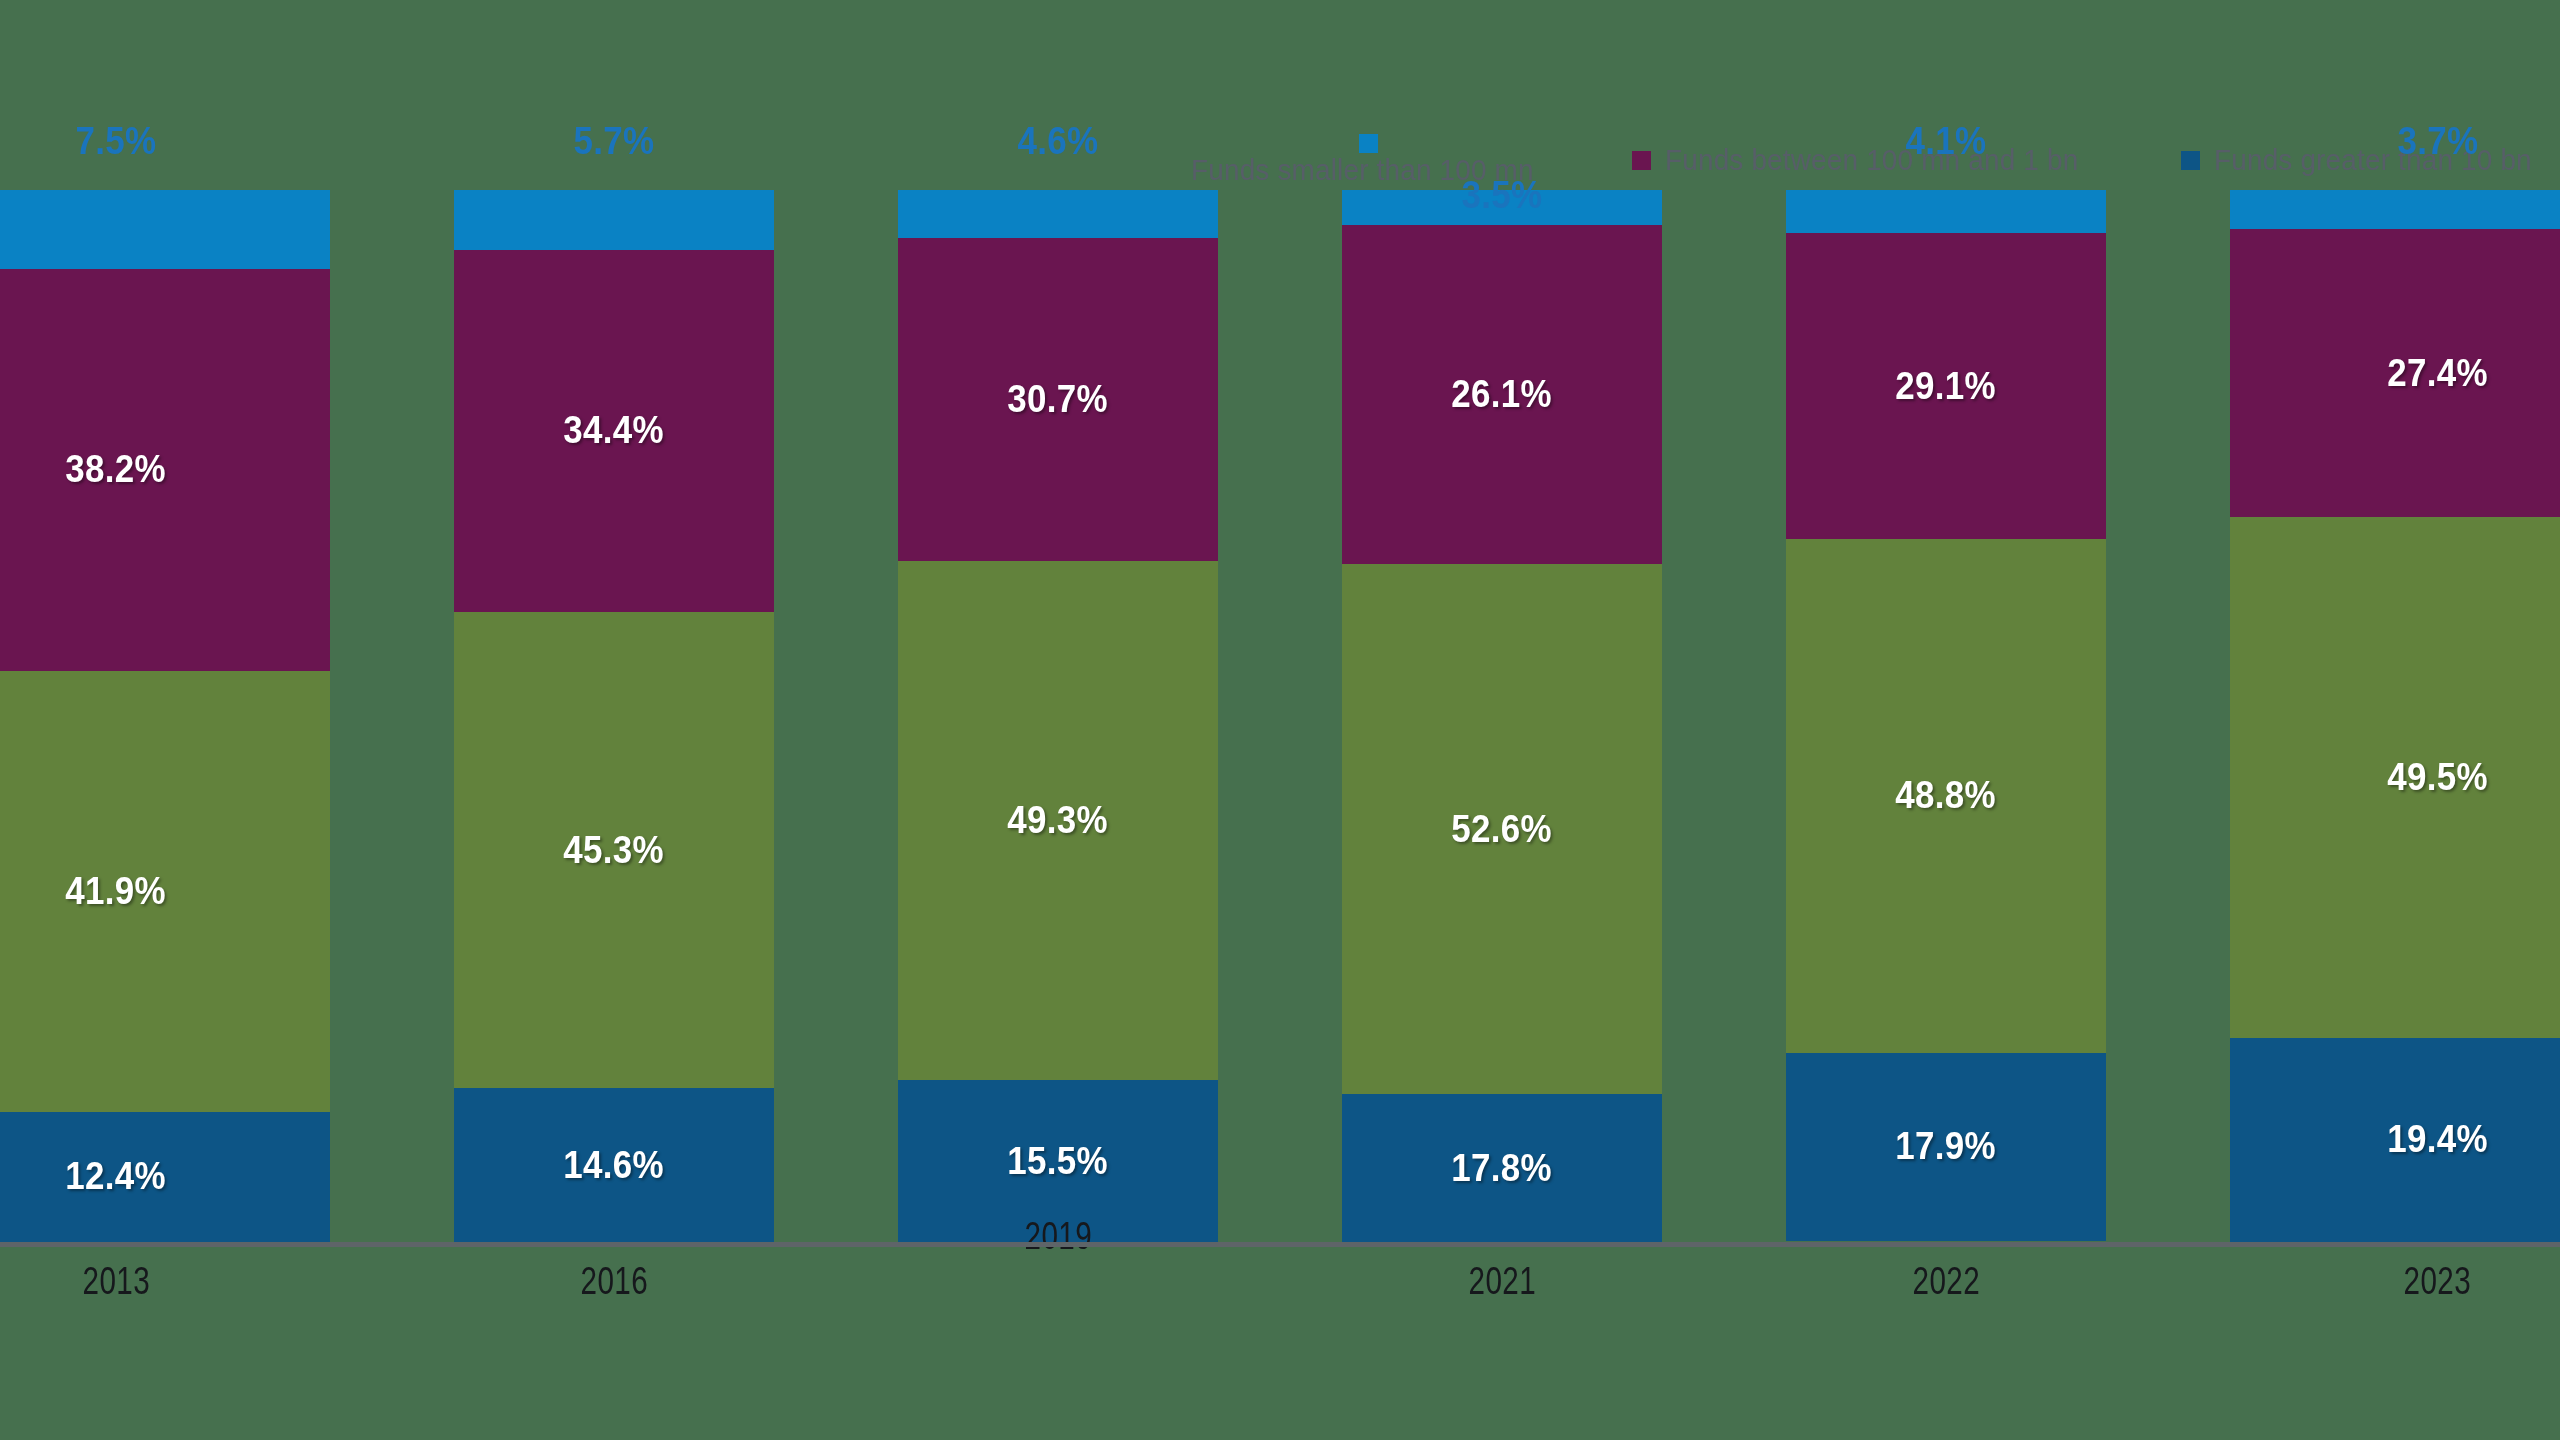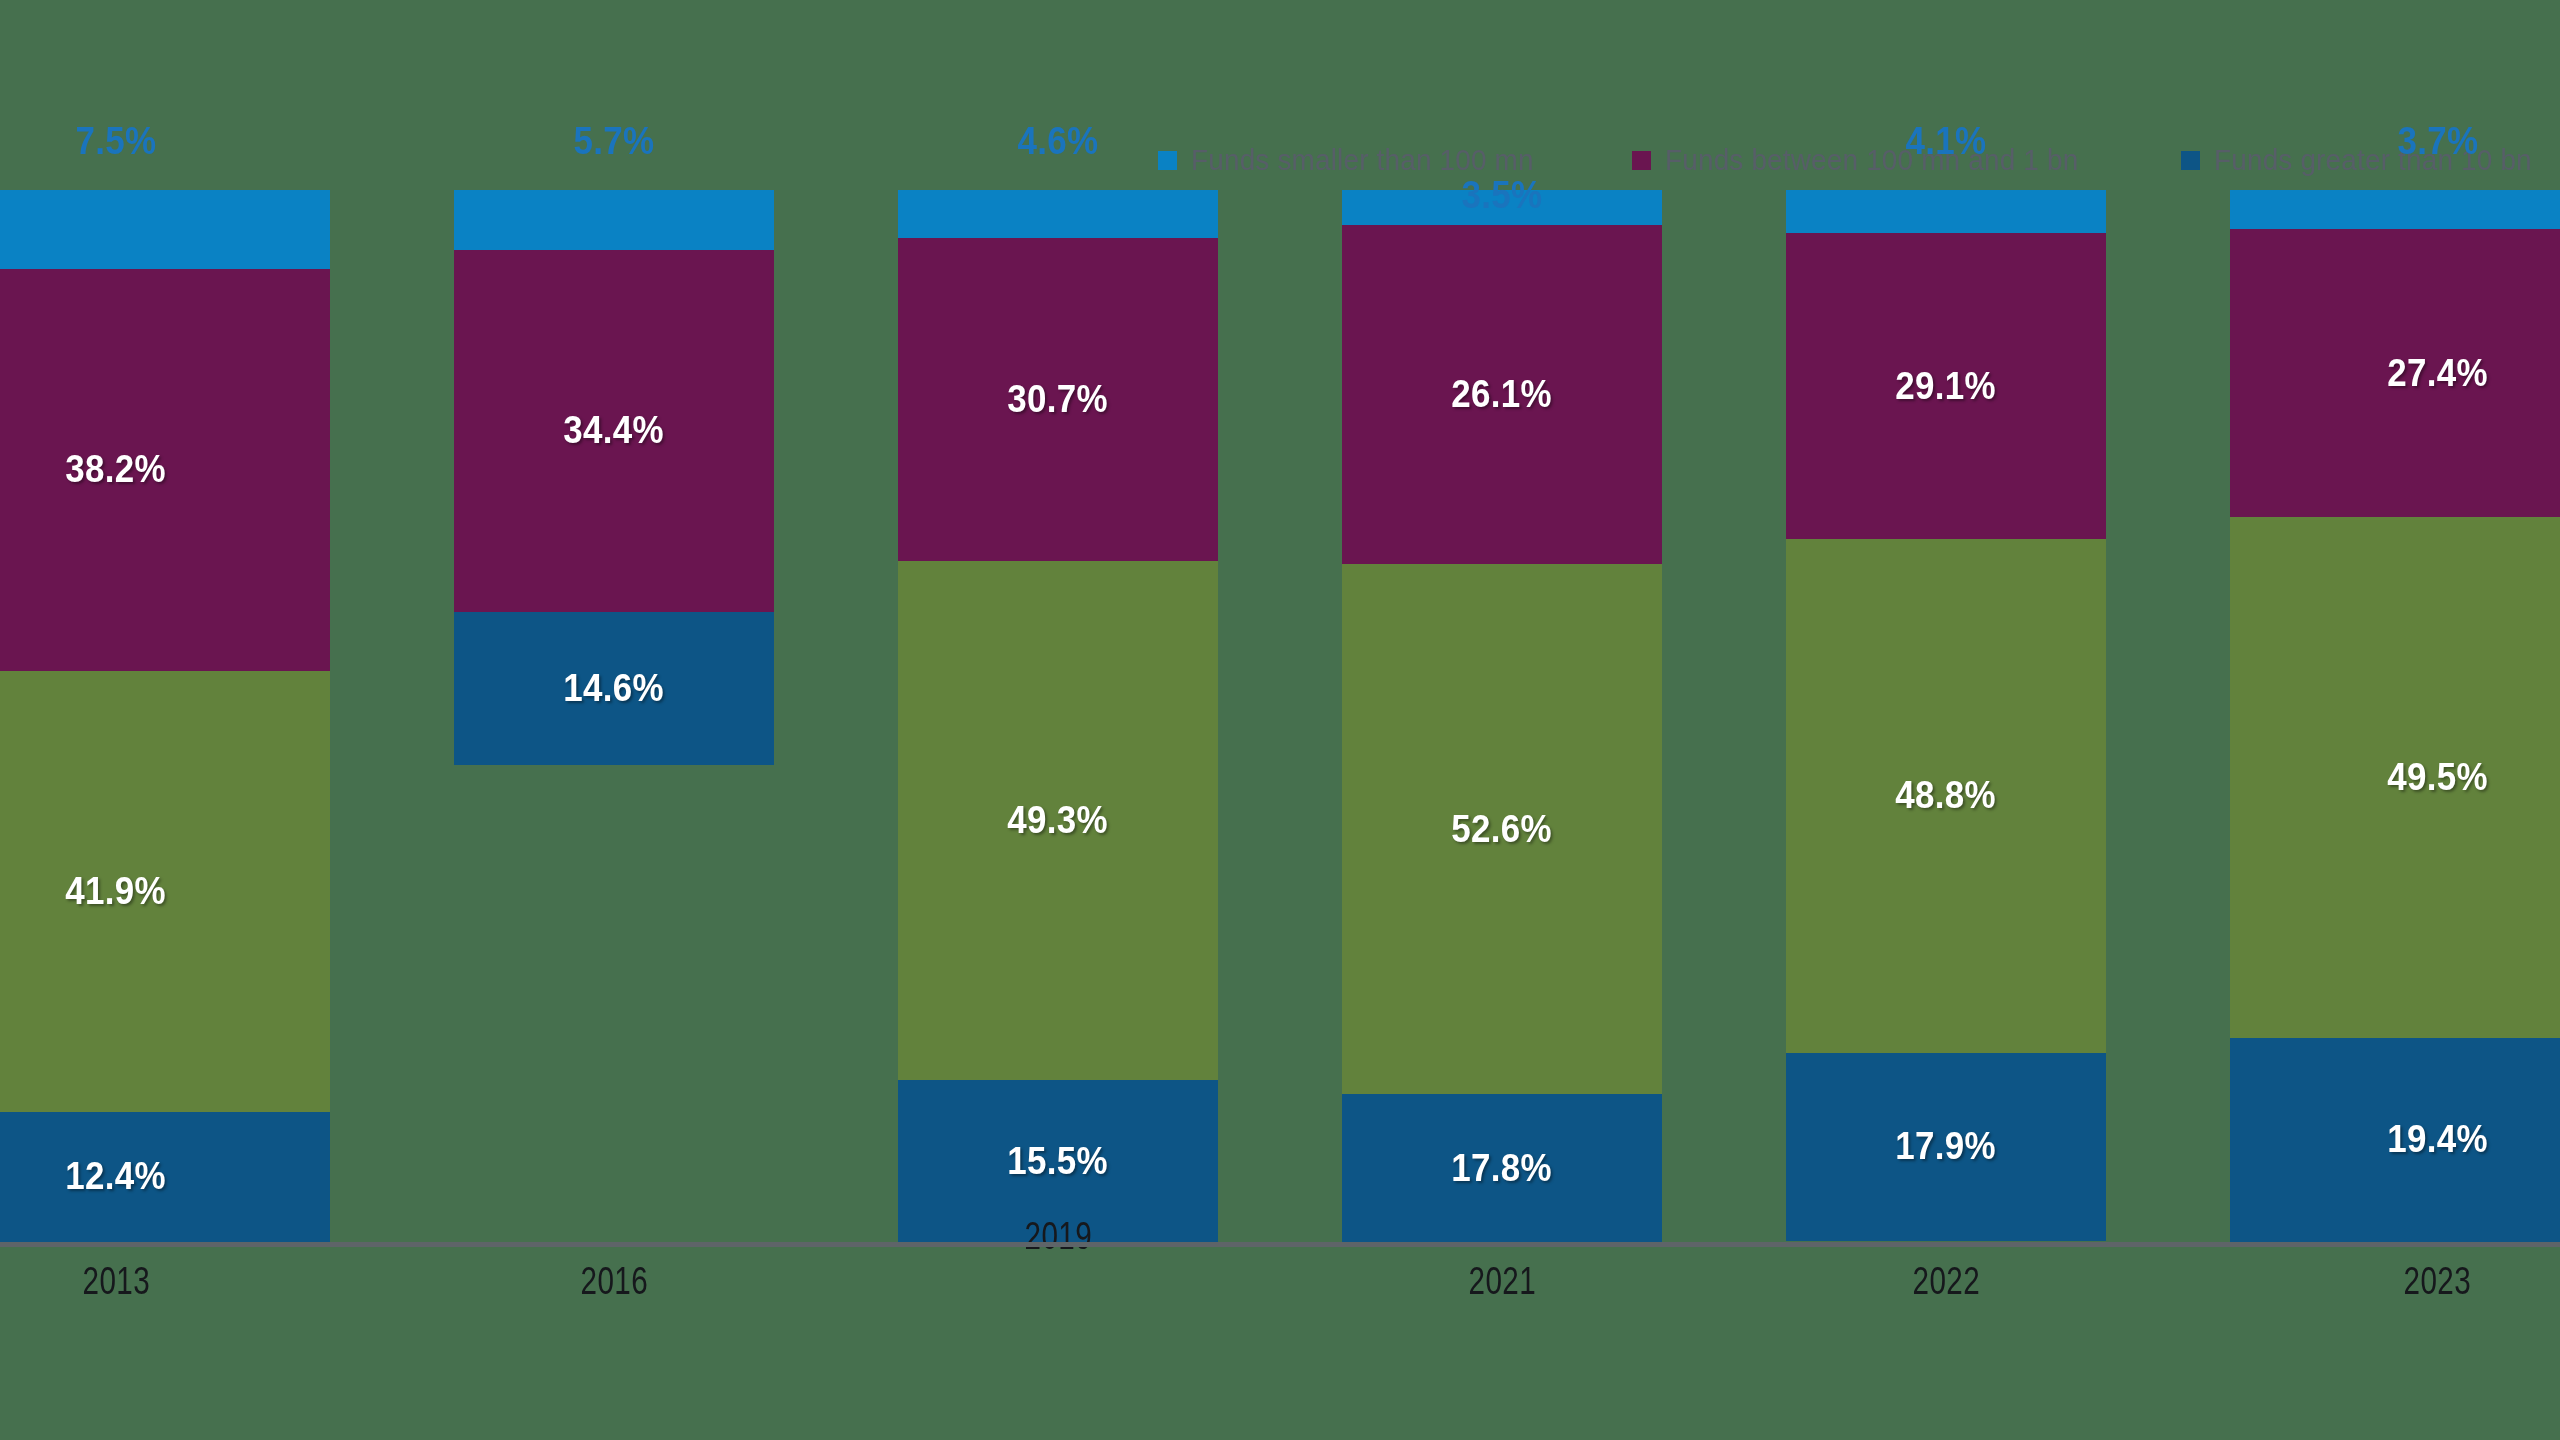--- a/index.html
+++ b/index.html
@@ -31,21 +31,21 @@
     align-items: center;
     justify-content: flex-end;
     padding-right: 4px;
     box-sizing: border-box;
   }
   .legend-item {
     display: flex;
     align-items: center;
     margin-left: 72px;
   }
-  .legend-item:first-child { margin-left: 0; }
+  .legend-item:first-child { margin-left: 0; flex-direction: column; }
   .legend-swatch {
     width: 19px;
     height: 19px;
     margin-right: 14px;
     flex: 0 0 auto;
   }
   .legend-label {
     font-size: 30px;
     font-weight: 400;
     color: #575e68;
@@ -161,20 +161,23 @@
         </div>
         <div class="top-label" style="top: 120px;"><span style="color: rgb(26, 116, 189);">7.5%</span></div>
         <div class="year-label" style="top: 1260px;"><span>2013</span></div>
       </div>
       <div class="bar-group" style="left: 453.878px; width: 320px;">
         <div class="bar-stack" style="top: 190px; height: 1052px;">
           <div class="seg" style="background: rgb(10, 130, 196); height: 59.964px;"></div>
           <div class="seg" style="background: rgb(106, 21, 80); height: 361.888px;">
             <span class="seg-label">34.4%</span>
           </div>
+          <div class="seg" style="background: rgb(98, 130, 60); height: 476.556px;">
+            <span class="seg-label">45.3%</span>
+          </div>
           <div class="seg" style="background: rgb(13, 85, 134); height: 153.592px;">
             <span class="seg-label">14.6%</span>
           </div>
         </div>
         <div class="top-label" style="top: 120px;"><span style="color: rgb(26, 116, 189);">5.7%</span></div>
         <div class="year-label" style="top: 1260px;"><span>2016</span></div>
       </div>
       <div class="bar-group" style="left: 897.959px; width: 320px;">
         <div class="bar-stack" style="top: 190px; height: 1182px;">
           <div class="seg" style="background: rgb(10, 130, 196); height: 48.392px;"></div>

